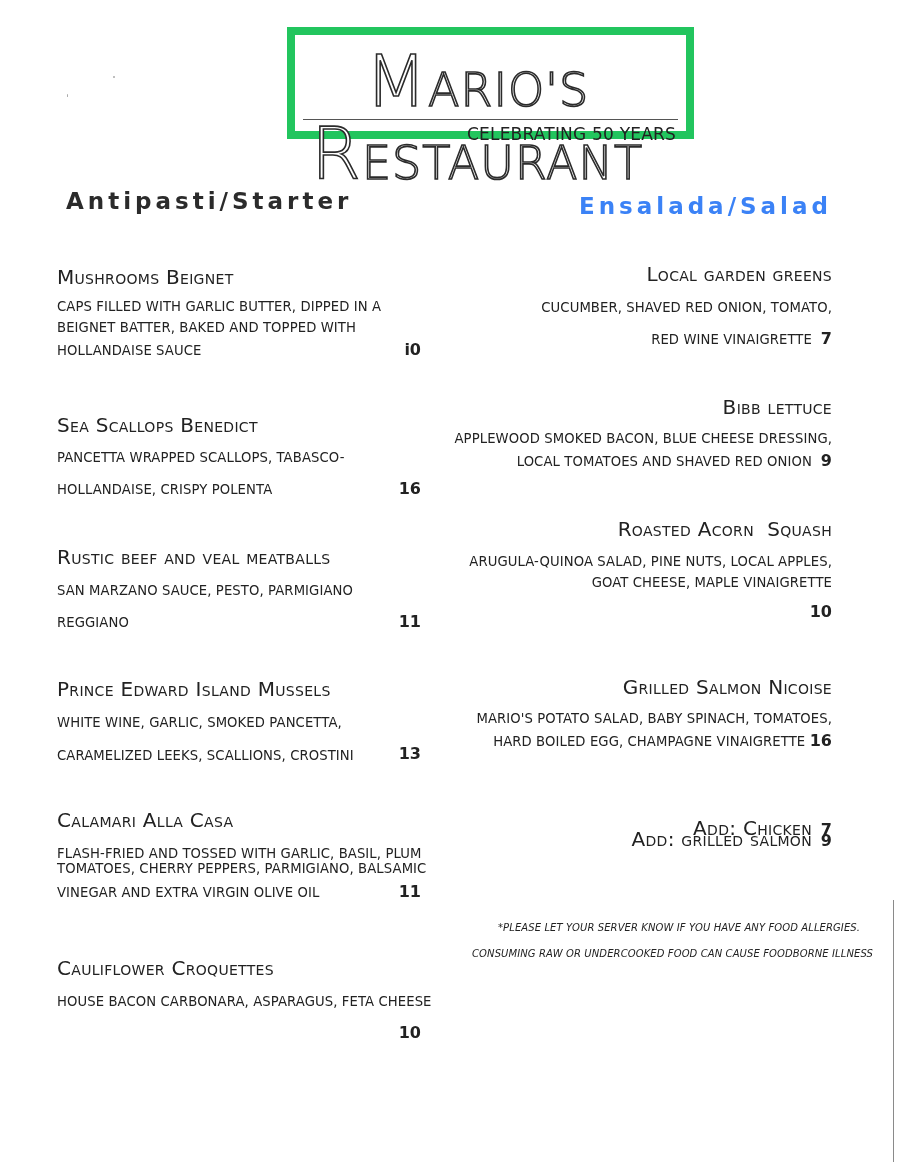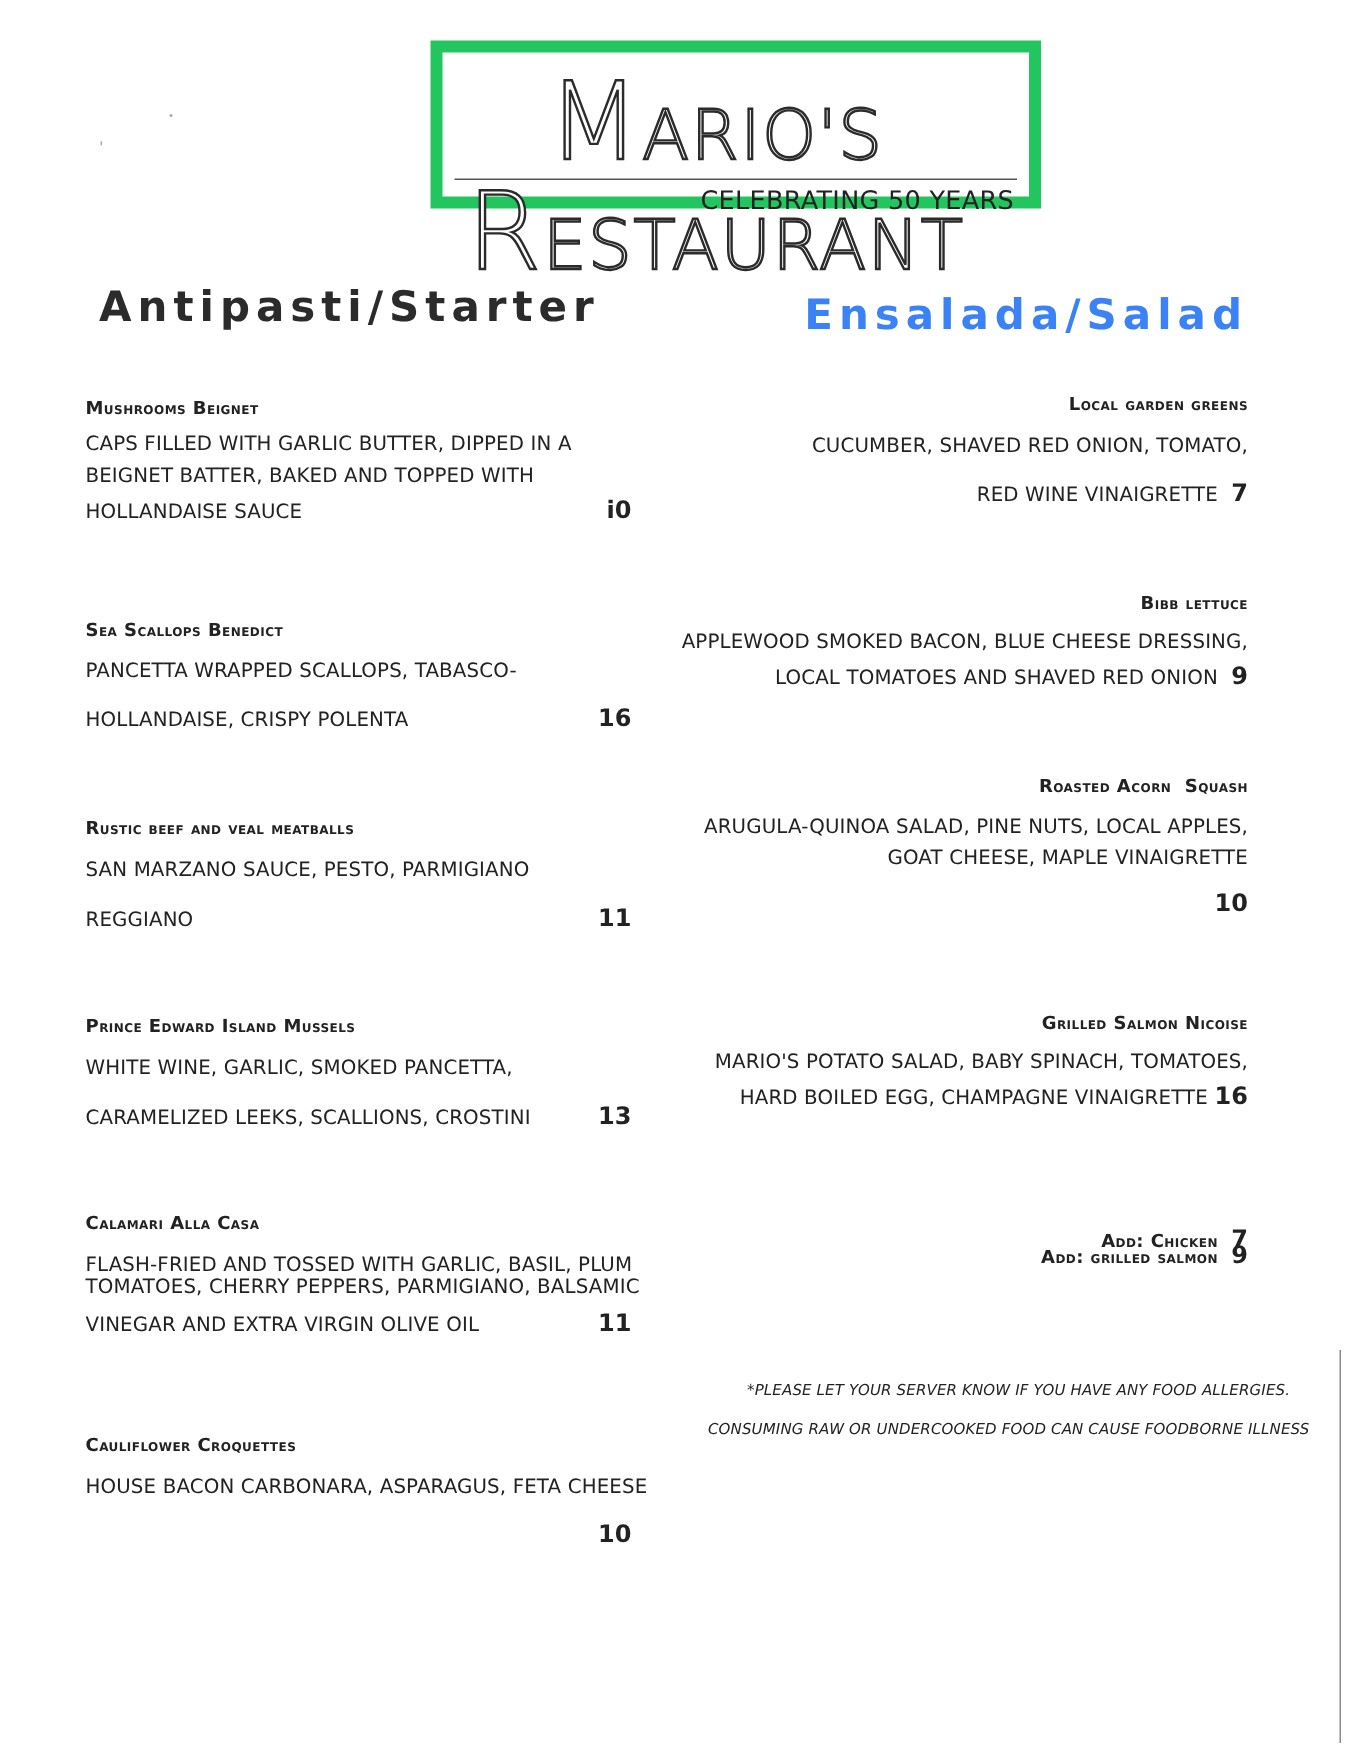--- a/index.html
+++ b/index.html
@@ -10,27 +10,27 @@
               border: 8px solid #22c55e; box-sizing: border-box; }
   .logo-title { position: absolute; left: 12px; top: 14px; width: 340px; text-align: center;
                 font-family: "DejaVu Sans", sans-serif; font-weight: 300; font-size: 46px;
                 letter-spacing: 1px; color: #fff;
                 -webkit-text-stroke: 1.6px #2b2b2b; line-height: 64px; }
   .logo-title .big { font-size: 72px; }
   .logo-sub { position: absolute; right: 10px; top: 89px; font-size: 17px; color: #222;
               letter-spacing: 0.2px; text-align: center; }
   .logo-rule { position: absolute; left: 8px; right: 8px; top: 84px; height: 1px; background: #555; }
 
-  .section-title { position: absolute; top: 188px; font-weight: bold; font-size: 28px;
+  .section-title { position: absolute; top: 188px; font-weight: bold; font-size: 23px;
                    letter-spacing: 4px; color: #2b2b2b; }
   #title-left { left: 66px; }
   #title-right { right: 68px; top: 193px; color: #3b82f6; }
 
   .item { position: absolute; font-size: 14px; color: #222; }
-  .item .name { font-weight: bold; font-variant: small-caps; font-size: 12px; letter-spacing: 0.3px; color:#222; }
+  .item .name { font-weight: normal; font-variant: small-caps; font-size: 20px; letter-spacing: 0.3px; color:#222; }
   .line { font-size: 13.2px; letter-spacing: 0.1px; text-transform: uppercase; white-space: nowrap; }
   .price { font-weight: bold; font-size: 16px; }
 
   .left { left: 57px; width: 364px; }
   .left .row { display: flex; justify-content: space-between; align-items: baseline; }
   .right { right: 68px; width: 380px; text-align: right; }
 
   .note { position: absolute; font-style: italic; font-size: 10px; font-variant: small-caps;
           text-transform: uppercase; letter-spacing: 0.1px; color: #222; white-space: nowrap; }
 

